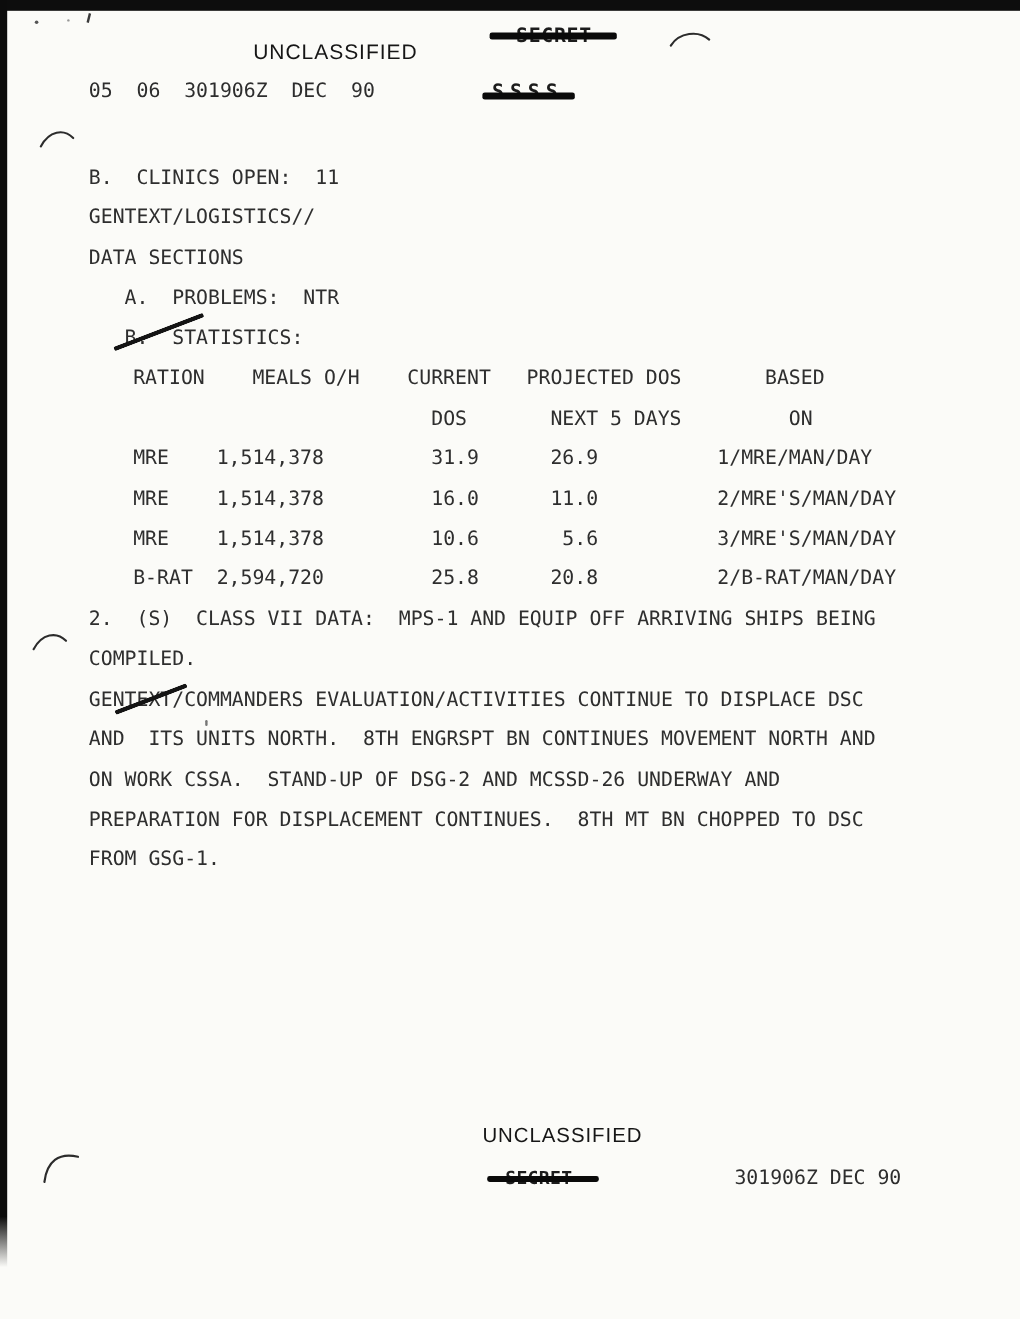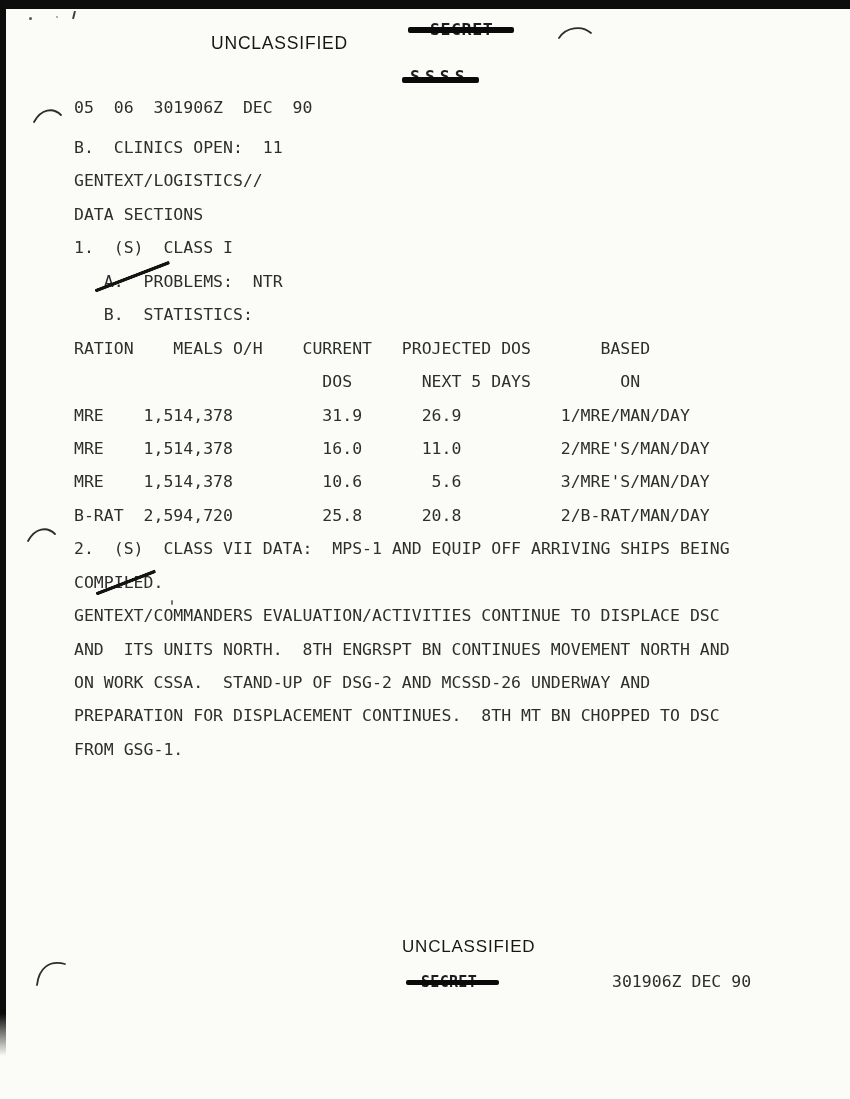--- a/index.html
+++ b/index.html
@@ -24,21 +24,21 @@
   .stamp{position:absolute;font-family:"Liberation Sans", sans-serif;font-weight:normal;
     color:#161616;font-size:17.5px;letter-spacing:0.8px;white-space:pre;}
   .struck{position:absolute;font-family:"DejaVu Sans Mono",monospace;font-weight:bold;
     color:#1c1c1c;white-space:pre;}
   .strike-bar{position:absolute;background:#0a0a0a;border-radius:2px;}
 
   
   .typeline{position:absolute;font-size:16.5px;white-space:pre;color:#2d2d2d;}
   .body-block{position:absolute;left:74px;top:131px;font-size:16.5px;line-height:33.45px;}
   .msg-line{white-space:pre;height:33.45px;}
-  .tbl-row{position:relative;height:33.45px;}
+  .tbl-row{position:relative;height:33.45px;margin-left:37px;}
   .cell{position:absolute;top:0;white-space:pre;}
   .c0{left:0;}
   .c1{left:7ch;width:9ch;text-align:right;}
   .c2{left:25ch;width:4ch;text-align:right;}
   .c3{left:35ch;width:4ch;text-align:right;}
   .c4{left:49ch;}
   .h-meals{left:10ch;} .h-current{left:23ch;} .h-projected{left:33ch;} .h-based{left:53ch;text-align:right;}
   .h-dos{left:25ch;} .h-next{left:35ch;} .h-on{left:55ch;}
 
   .declass-slash{position:absolute;border-top:4px solid #141414;border-radius:2px;
@@ -66,29 +66,28 @@
     <path d="M2,17 C9,4 21,2 29,10"></path>
   </svg>
   <svg class="pen-arc" style="left:34px;top:958px;" width="34" height="30">
     <path d="M3,27 C5,10 15,2 31,6"></path>
   </svg>
 
   <div class="stamp" style="left:211px;top:33px;">UNCLASSIFIED</div>
   <div class="struck" style="left:430px;top:20px;font-size:16.5px;letter-spacing:0.6px;">SECRET</div>
   <div class="strike-bar" style="left:408px;top:27px;width:106px;height:6px;"></div>
 
-  <div class="typeline" style="left:74px;top:66px;margin-top:32px;">05  06  301906Z  DEC  90</div>
+  <div class="typeline" style="left:74px;top:66px;">05  06  301906Z  DEC  90</div>
   <div class="struck" style="left:410px;top:67px;font-size:16.5px;letter-spacing:5px;">SSSS</div>
   <div class="strike-bar" style="left:402px;top:77px;width:77px;height:6px;"></div>
 
   <div class="body-block">
     <div class="msg-line">B.  CLINICS OPEN:  11</div>
     <div class="msg-line">GENTEXT/LOGISTICS//</div>
     <div class="msg-line">DATA SECTIONS</div>
-    <div class="msg-line">1.  (S)  CLASS I</div>
     <div class="msg-line">   A.  PROBLEMS:  NTR</div>
     <div class="msg-line">   B.  STATISTICS:</div>
 
     <div class="tbl-row">
       <span class="cell c0">RATION</span>
       <span class="cell h-meals">MEALS O/H</span>
       <span class="cell h-current">CURRENT</span>
       <span class="cell h-projected">PROJECTED DOS</span>
       <span class="cell h-based">BASED</span>
     </div>

